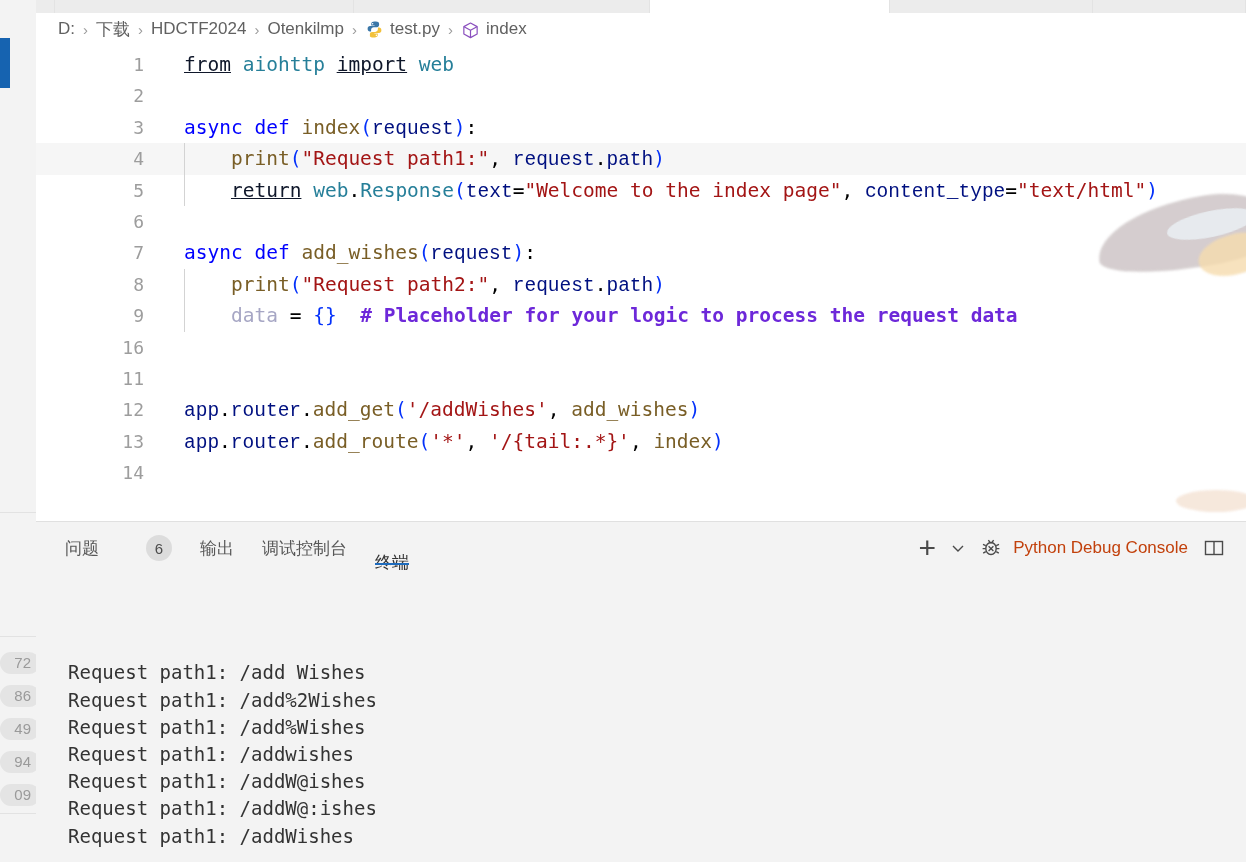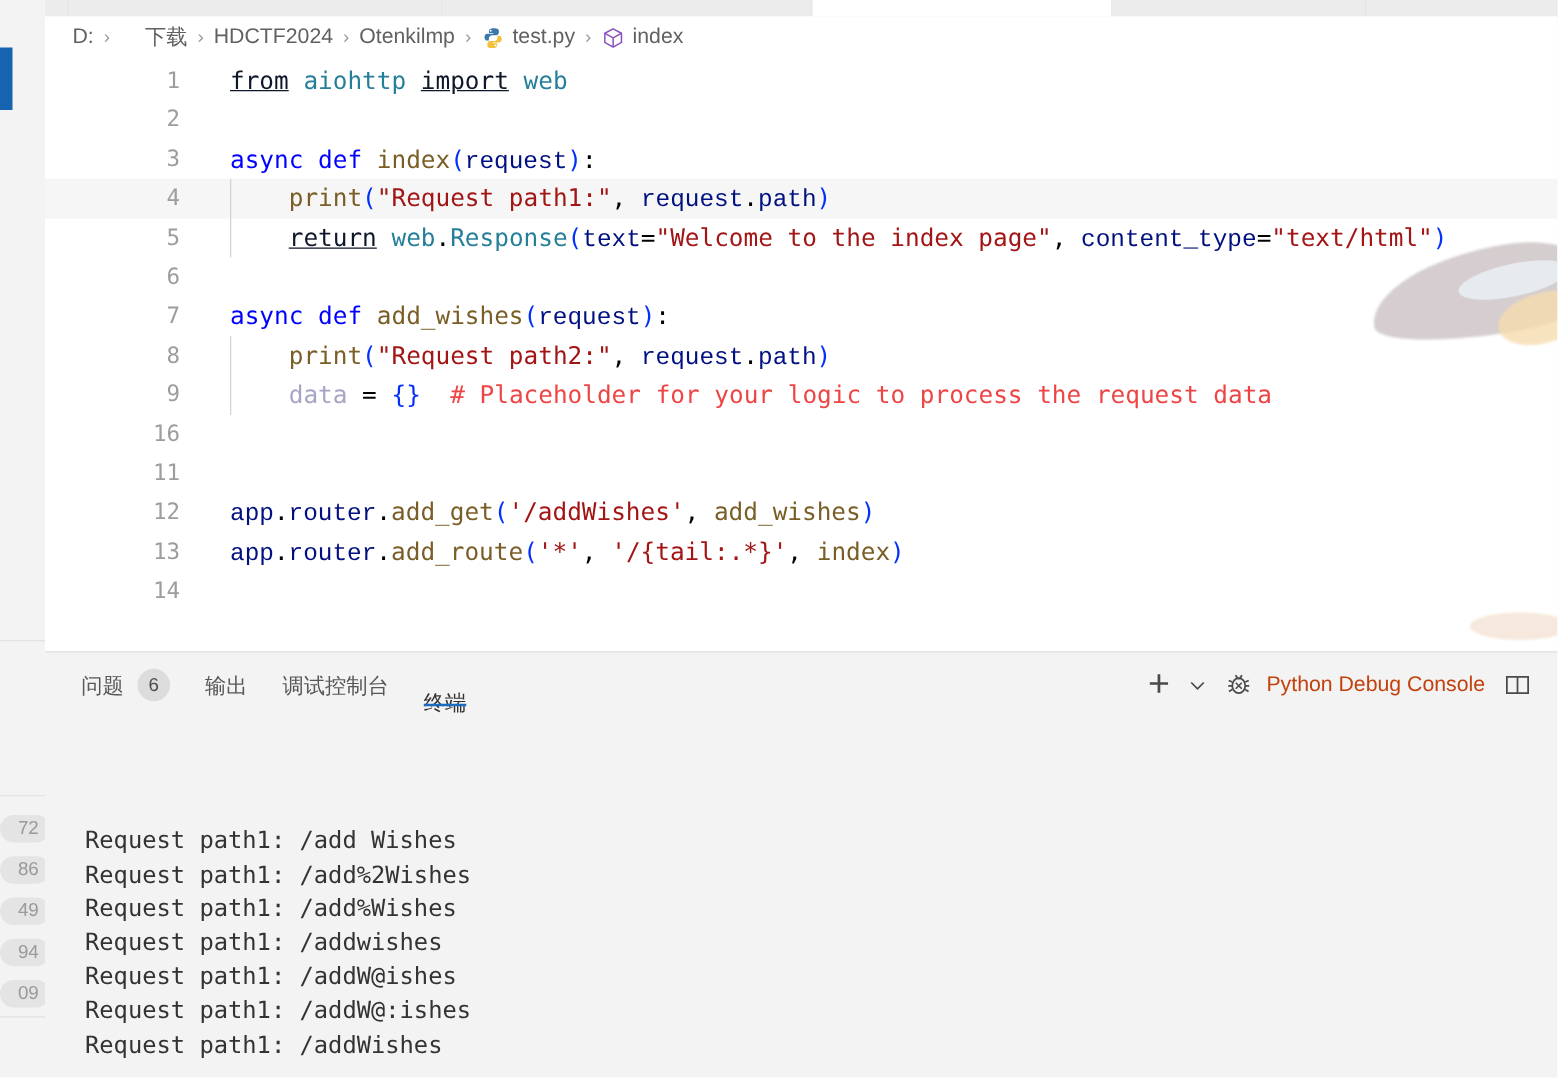--- a/index.html
+++ b/index.html
@@ -91,36 +91,36 @@
   }
   
   .kw{color:#0f172a;text-decoration:underline;}        
   .kw2{color:#0000ff;}       
   .fn{color:#795e26;}        
   .cls{color:#267f99;}       
   .var{color:#001080;font-family:Liberation Mono, monospace;}       
   .var-dim{color:#a6a6c4;}   
   .str{color:#a31515;}       
   .num{color:#098658;}       
-  .cmt{color:#ef4444;}       
+  .cmt{color:#6d28d9;font-weight:bold;}       
   .op{color:#000000;}        
   .br1{color:#0431fa;}       
 
   
   .panel{
     position:absolute;left:36px;top:521px;width:1210px;height:341px;
     background:#f3f3f3;border-top:1px solid #e0e0e0;overflow:hidden;
   }
   .panel-header{
     position:relative;height:52px;display:flex;align-items:center;
   }
   .ptabs{display:flex;align-items:center;padding-left:15px;height:52px;}
   .ptab{
     position:relative;height:52px;display:flex;align-items:center;
-    padding:0 14px;font-size:17px;color:#575757;cursor:default;
+    padding:0 14px;font-size:17px;color:#575757;cursor:default;gap:36px;
   }
   .ptab.active{color:#333333;align-items:flex-end;}
   .ptab.active::after{
     content:"";position:absolute;left:14px;right:14px;bottom:9px;height:2px;background:#1d6bbd;
   }
   .ptab .cnt{
     display:inline-flex;align-items:center;justify-content:center;
     min-width:26px;height:26px;border-radius:13px;background:#dcdcdc;
     color:#4b4b4b;font-size:15px;margin-left:11px;padding:0 5px;box-sizing:border-box;
   }
@@ -185,33 +185,33 @@
     <div class="deco1"></div>
     <div class="deco1b"></div>
     <div class="deco1c"></div>
     <div class="deco2"></div>
 
     <div class="breadcrumb" id="breadcrumb">
         <span class="bc-item" style="display: inline-flex; align-items: center;">
           <span>D:</span>
         </span>
         <span class="bc-sep">›</span>
-        <span class="bc-item" style="display: inline-flex; align-items: center; margin-left: 20px;">
+        <span class="bc-item" style="display: inline-flex; align-items: center;">
           <span>下载</span>
         </span>
         <span class="bc-sep">›</span>
         <span class="bc-item" style="display: inline-flex; align-items: center;">
           <span>HDCTF2024</span>
         </span>
         <span class="bc-sep">›</span>
         <span class="bc-item" style="display: inline-flex; align-items: center;">
           <span>Otenkilmp</span>
         </span>
         <span class="bc-sep">›</span>
-        <span class="bc-item" style="display: inline-flex; align-items: center;">
+        <span class="bc-item" style="display: inline-flex; align-items: flex-start;">
           <span class="bc-ico">
             <svg width="19" height="19" viewBox="0 0 24 24" aria-hidden="true">
   <path d="M11.9 2c-2.3 0-4 .9-4 2.6v2.3h4.2v.6H6.3C4.6 7.5 3.3 8.6 3.3 11s1.2 3.5 2.9 3.5h1.5v-2.3c0-1.8 1.6-3.2 3.4-3.2h4c1.5 0 2.7-1.2 2.7-2.7V4.6C17.8 3 16.1 2 13.8 2h-1.9z" fill="#3b77a8"></path>
   <circle cx="9.6" cy="4.6" r="0.95" fill="#ffffff"></circle>
   <path d="M12.1 22c2.3 0 4-.9 4-2.6v-2.3h-4.2v-.6h5.8c1.7 0 3-1.1 3-3.5s-1.2-3.5-2.9-3.5h-1.5v2.3c0 1.8-1.6 3.2-3.4 3.2h-4c-1.5 0-2.7 1.2-2.7 2.7v2.7C6.2 21 7.9 22 10.2 22h1.9z" fill="#f2c13c"></path>
   <circle cx="14.4" cy="19.4" r="0.95" fill="#ffffff"></circle>
 </svg>
           </span>
           <span>test.py</span>
         </span>

